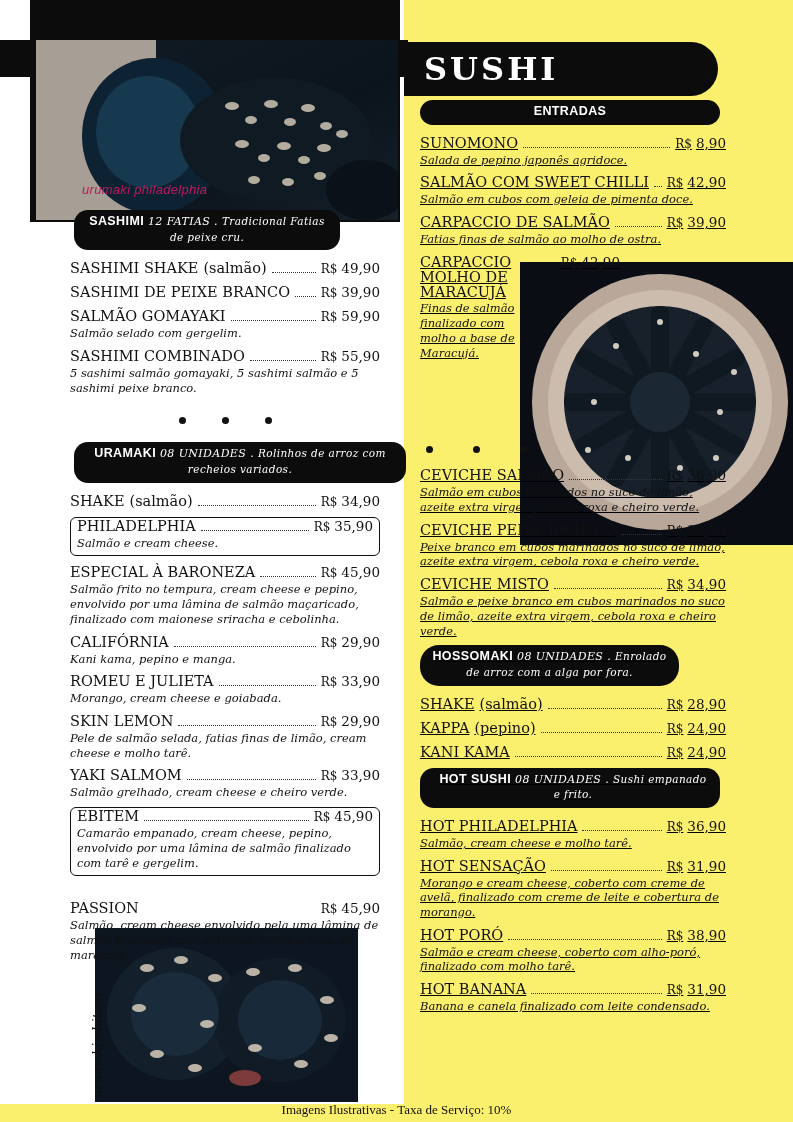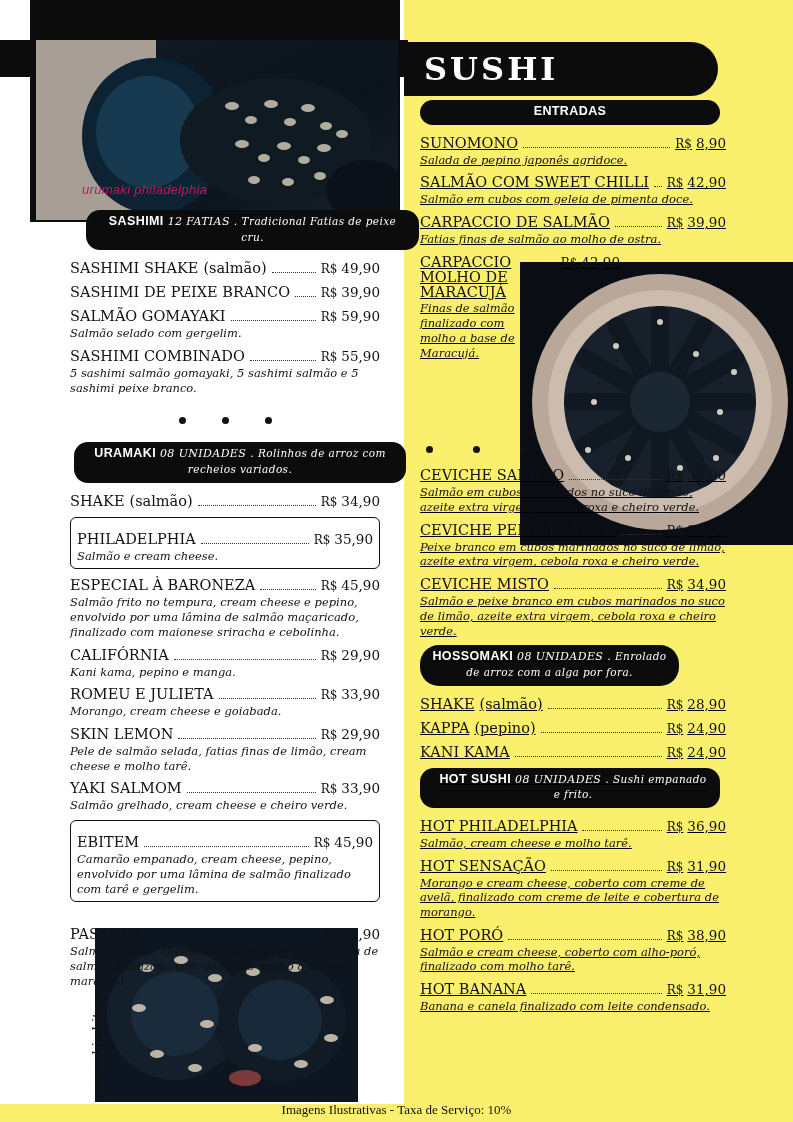--- a/index.html
+++ b/index.html
@@ -137,21 +137,21 @@
     font-family: "DejaVu Serif", serif;
     font-style: italic;
     font-size: 11.5px;
     line-height: 1.28;
     color: #111;
     margin-top: 1px;
   }
   .boxed {
     border: 1.2px solid #111;
     border-radius: 6px;
-    padding: 13px 6px 5px;
+    padding: 0 6px 5px;
     box-sizing: border-box;
   }
   
   .dot-sep {
     display: flex;
     justify-content: center;
     gap: 36px;
     align-items: center;
   }
   .dot-sep span {
@@ -321,21 +321,21 @@
           <ellipse cx="206" cy="136" rx="7" ry="4"></ellipse>
         <ellipse cx="236" cy="110" rx="7" ry="4"></ellipse>
       </g>
       <ellipse cx="150" cy="150" rx="16" ry="8" fill="#7c3b3b"></ellipse>
     </svg>
   </div>
   <div class="vert-caption" style="left:90px; top:1098px;">urumaki ebitem</div>
 
   <div class="left-content">
 
-    <div class="banner" style="width:333px; margin-left:16px;">
+    <div class="banner" style="width:266px; margin-left:4px;">
       <b>SASHIMI</b>
       <span class="sub">12 FATIAS .</span>
       <span class="desc">Tradicional Fatias de peixe cru.</span>
     </div>
 
     <div style="height:10px"></div>
 
     <div>
       <div class="item">
         <div class="item-row">

